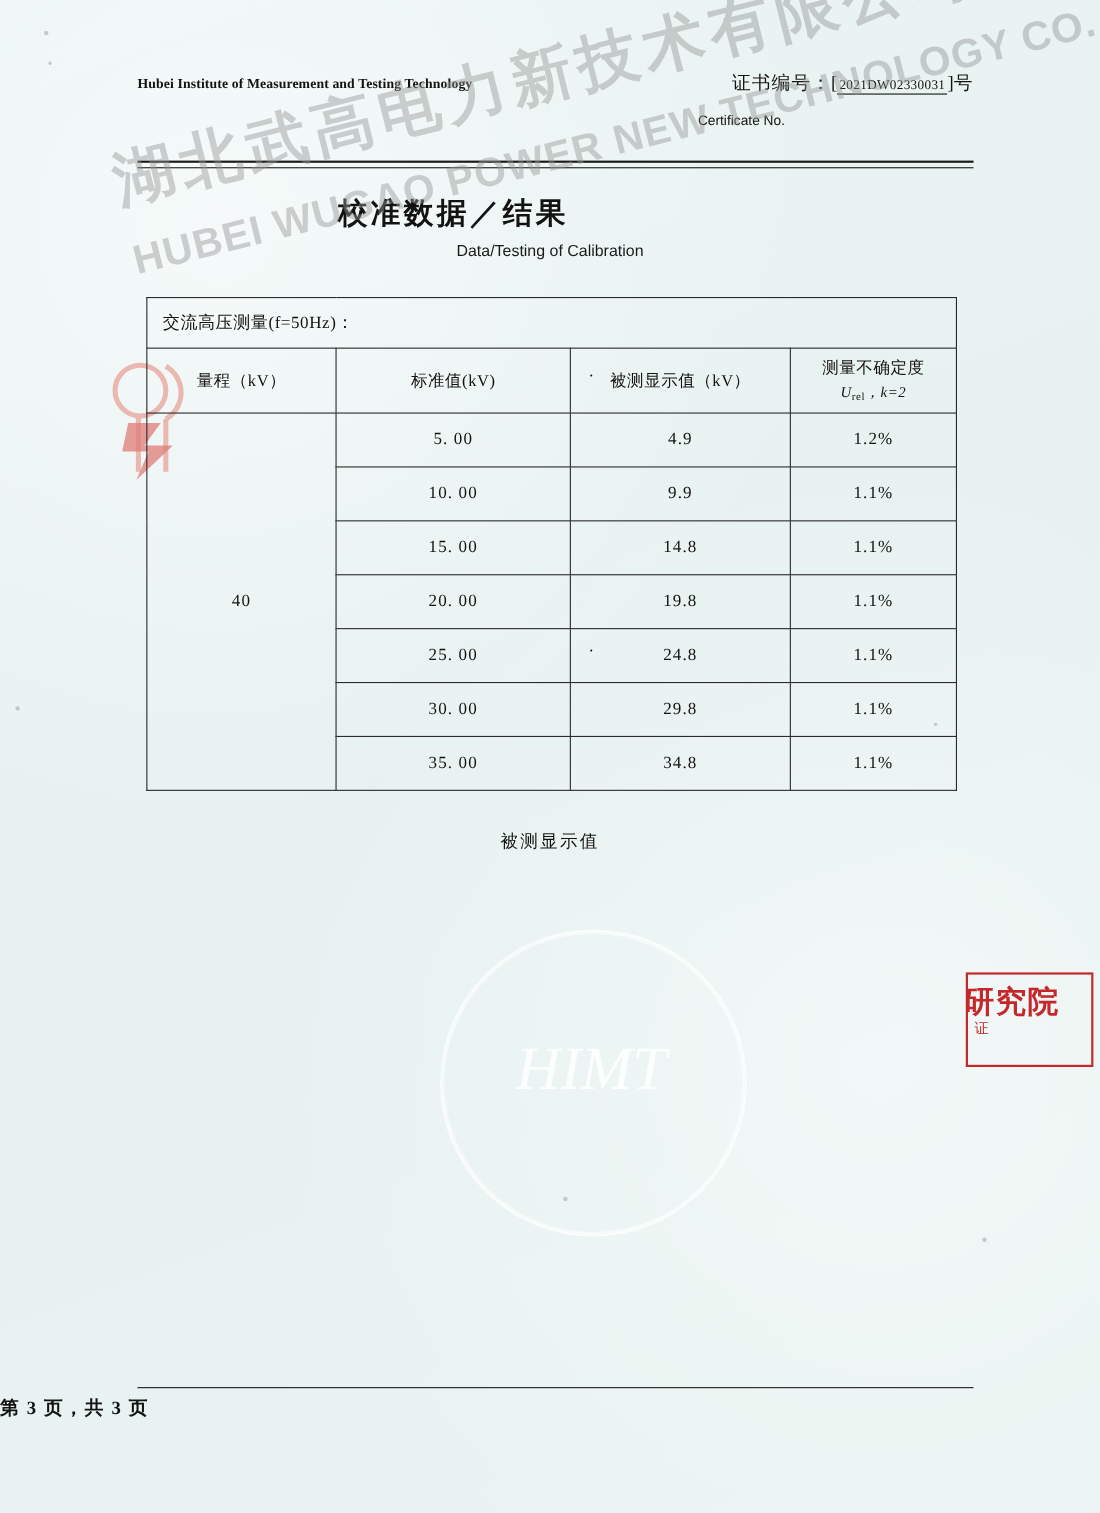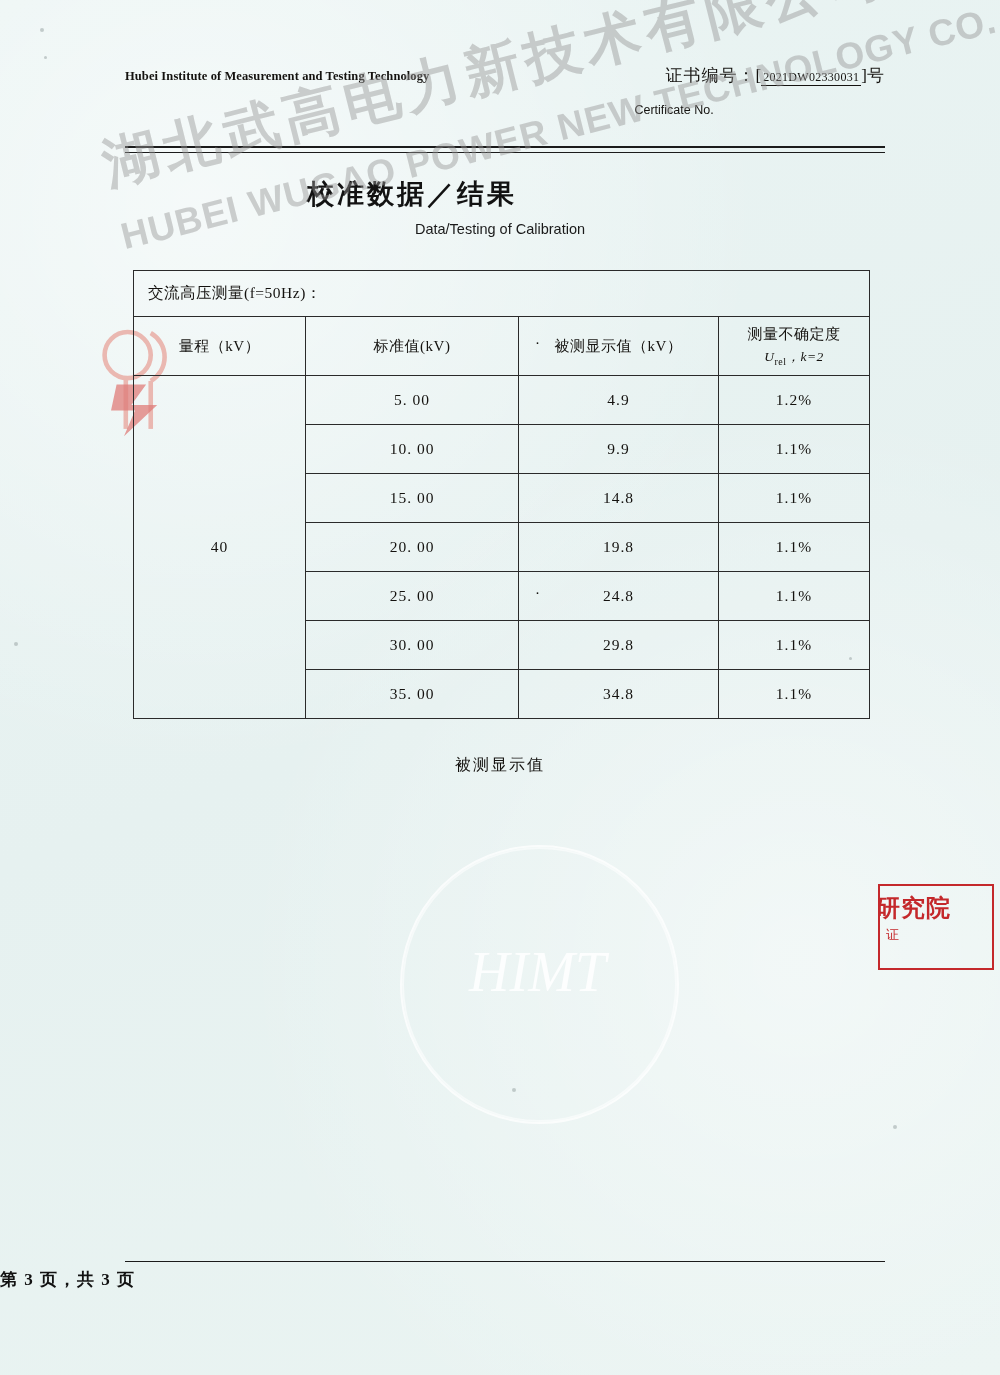--- a/index.html
+++ b/index.html
@@ -269,21 +269,21 @@
     border-right: 2.5px solid #c4282b;
     overflow: hidden;
     pointer-events: none;
   }
   .stamp-text {
     position: absolute;
     top: 6px;
     left: -4px;
     font-family: "Liberation Serif", serif;
     font-weight: bold;
-    font-size: 24px;
+    font-size: 28px;
     color: #c4282b;
     letter-spacing: 1px;
     white-space: nowrap;
   }
   .stamp-sub {
     position: absolute;
     top: 40px;
     left: 6px;
     font-family: "Liberation Serif", serif;
     font-size: 13px;

